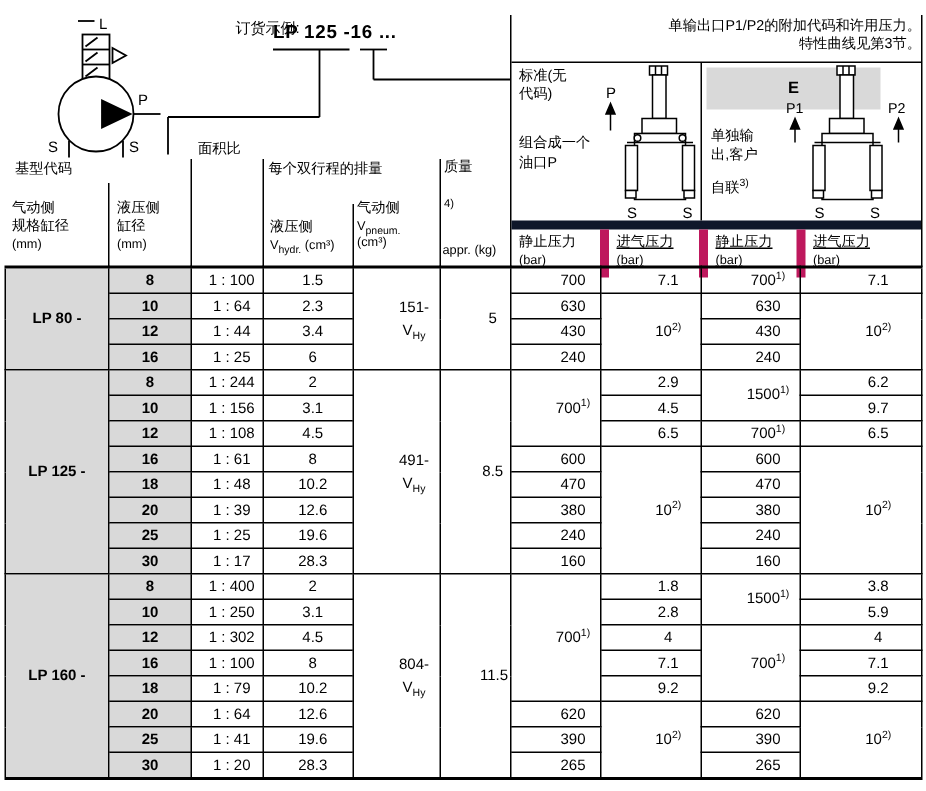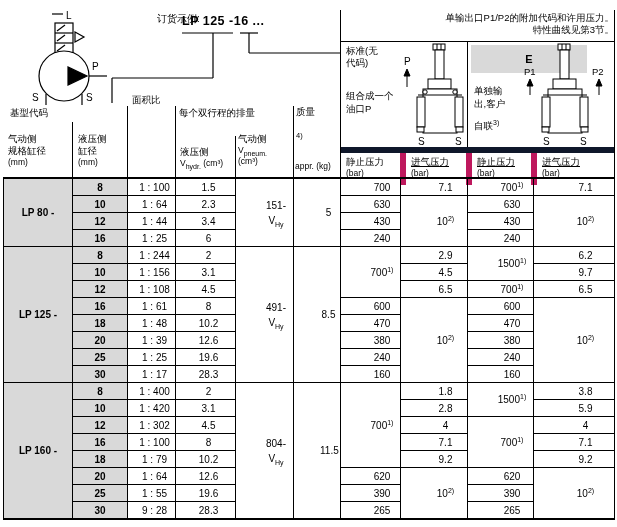--- a/index.html
+++ b/index.html
@@ -326,21 +326,21 @@
         <td class="lft">2</td>
         <td class="num" rowspan="8"><span>804-V</span><sub>Hy</sub></td>
         <td class="num" rowspan="8">11.5</td>
         <td class="num" rowspan="5"><span>700</span><sup>1)</sup></td>
         <td class="num"><span>1.8</span></td>
         <td class="num" rowspan="2"><span>1500</span><sup>1)</sup></td>
         <td class="num"><span>3.8</span></td>
       </tr>
       <tr>
         <td class="gray">10</td>
-        <td class="lft">1 : 420</td>
+        <td class="lft">1 : 250</td>
         <td class="lft">3.1</td>
         <td class="num"><span>2.8</span></td>
         <td class="num"><span>5.9</span></td>
       </tr>
       <tr>
         <td class="gray">12</td>
         <td class="lft">1 : 302</td>
         <td class="lft">4.5</td>
         <td class="num"><span>4</span></td>
         <td class="num" rowspan="3"><span>700</span><sup>1)</sup></td>
@@ -364,27 +364,27 @@
         <td class="gray">20</td>
         <td class="lft">1 : 64</td>
         <td class="lft">12.6</td>
         <td class="num"><span>620</span></td>
         <td class="num" rowspan="3"><span>10</span><sup>2)</sup></td>
         <td class="num"><span>620</span></td>
         <td class="num" rowspan="3"><span>10</span><sup>2)</sup></td>
       </tr>
       <tr>
         <td class="gray">25</td>
-        <td class="lft">1 : 55</td>
+        <td class="lft">1 : 41</td>
         <td class="lft">19.6</td>
         <td class="num"><span>390</span></td>
         <td class="num"><span>390</span></td>
       </tr>
       <tr>
         <td class="gray">30</td>
-        <td class="lft">9 : 28</td>
+        <td class="lft">1 : 20</td>
         <td class="lft">28.3</td>
         <td class="num"><span>265</span></td>
         <td class="num"><span>265</span></td>
       </tr>
     </tbody>
   </table>
 </div>
 
 </body></html>

